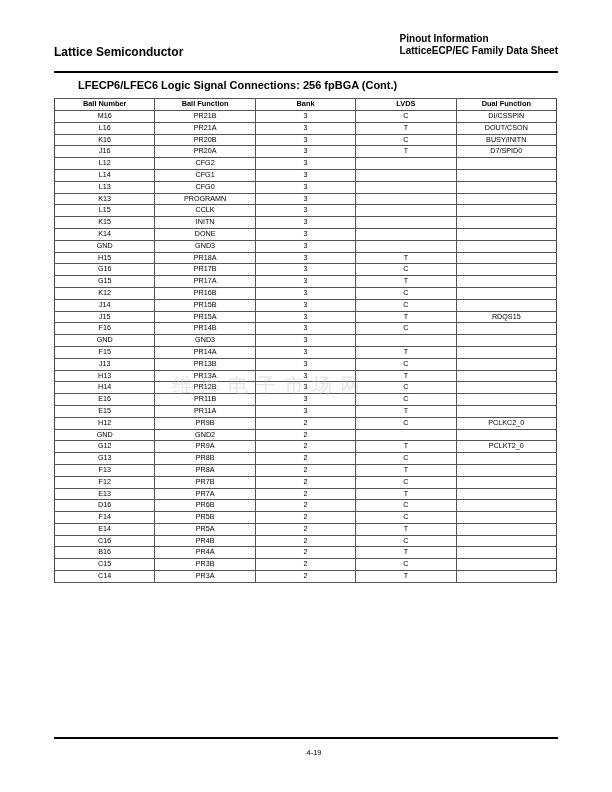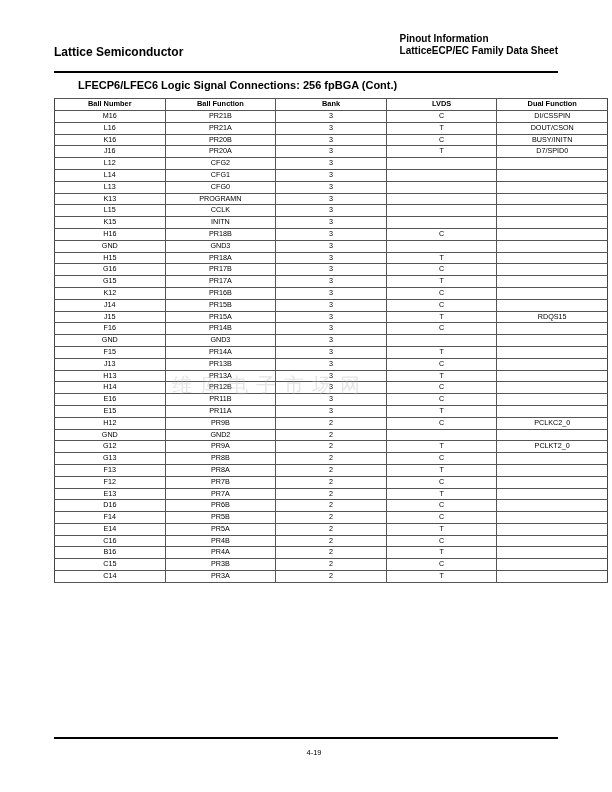--- a/index.html
+++ b/index.html
@@ -2,21 +2,21 @@
 <html><head>
 <meta charset="utf-8">
 <style>
   html, body { margin: 0; padding: 0; background: #ffffff; }
   body { width: 612px; height: 792px; position: relative; overflow: hidden;
          font-family: "Liberation Sans", sans-serif; color: #000; }
   .hdr-left { position: absolute; left: 54px; top: 45px; font-size: 12px; font-weight: bold; text-align: right; }
   .hdr-right { position: absolute; right: 54px; top: 33px; font-size: 10px; font-weight: bold; text-align: left; line-height: 12px; }
   .rule-top { position: absolute; left: 54px; width: 504px; top: 71px; height: 2px; background: #000; }
   .title { position: absolute; left: 54px; top: 79px; font-size: 11px; font-weight: bold; white-space: nowrap; margin-left: 24px; }
-  table { position: absolute; left: 54px; top: 98px; width: 554px; border-collapse: collapse;
+  table { position: absolute; left: 54px; top: 98px; width: 503px; border-collapse: collapse;
           table-layout: fixed; font-size: 7.2px; }
   th, td { border: 1px solid #555; text-align: center; padding: 0; height: 10.8px; line-height: 10.8px;
            white-space: nowrap; overflow: hidden; }
   th { font-weight: bold; font-size: 7.4px; height: 11px; }
   th:first-child, td:first-child { border-left: 1.5px solid #444; }
   th:last-child, td:last-child { border-right: 1.5px solid #444; }
   td:nth-child(2), td:nth-child(3), td:nth-child(4),
   th:nth-child(2), th:nth-child(3), th:nth-child(4) { border-left: 1px solid #111; }
   tr td { border-top: 1.5px solid #666; }
   .rule-bot { position: absolute; left: 54px; width: 504px; top: 737px; height: 2px; background: #000; }
@@ -118,24 +118,24 @@
         <td></td>
       </tr>
       <tr>
         <td>K15</td>
         <td>INITN</td>
         <td>3</td>
         <td></td>
         <td></td>
       </tr>
       <tr>
-        <td>H16</td>
-        <td>PR18B</td>
-        <td>3</td>
-        <td>C</td>
+        <td>K14</td>
+        <td>DONE</td>
+        <td>3</td>
+        <td></td>
         <td></td>
       </tr>
       <tr>
         <td>GND</td>
         <td>GND3</td>
         <td>3</td>
         <td></td>
         <td></td>
       </tr>
       <tr>

